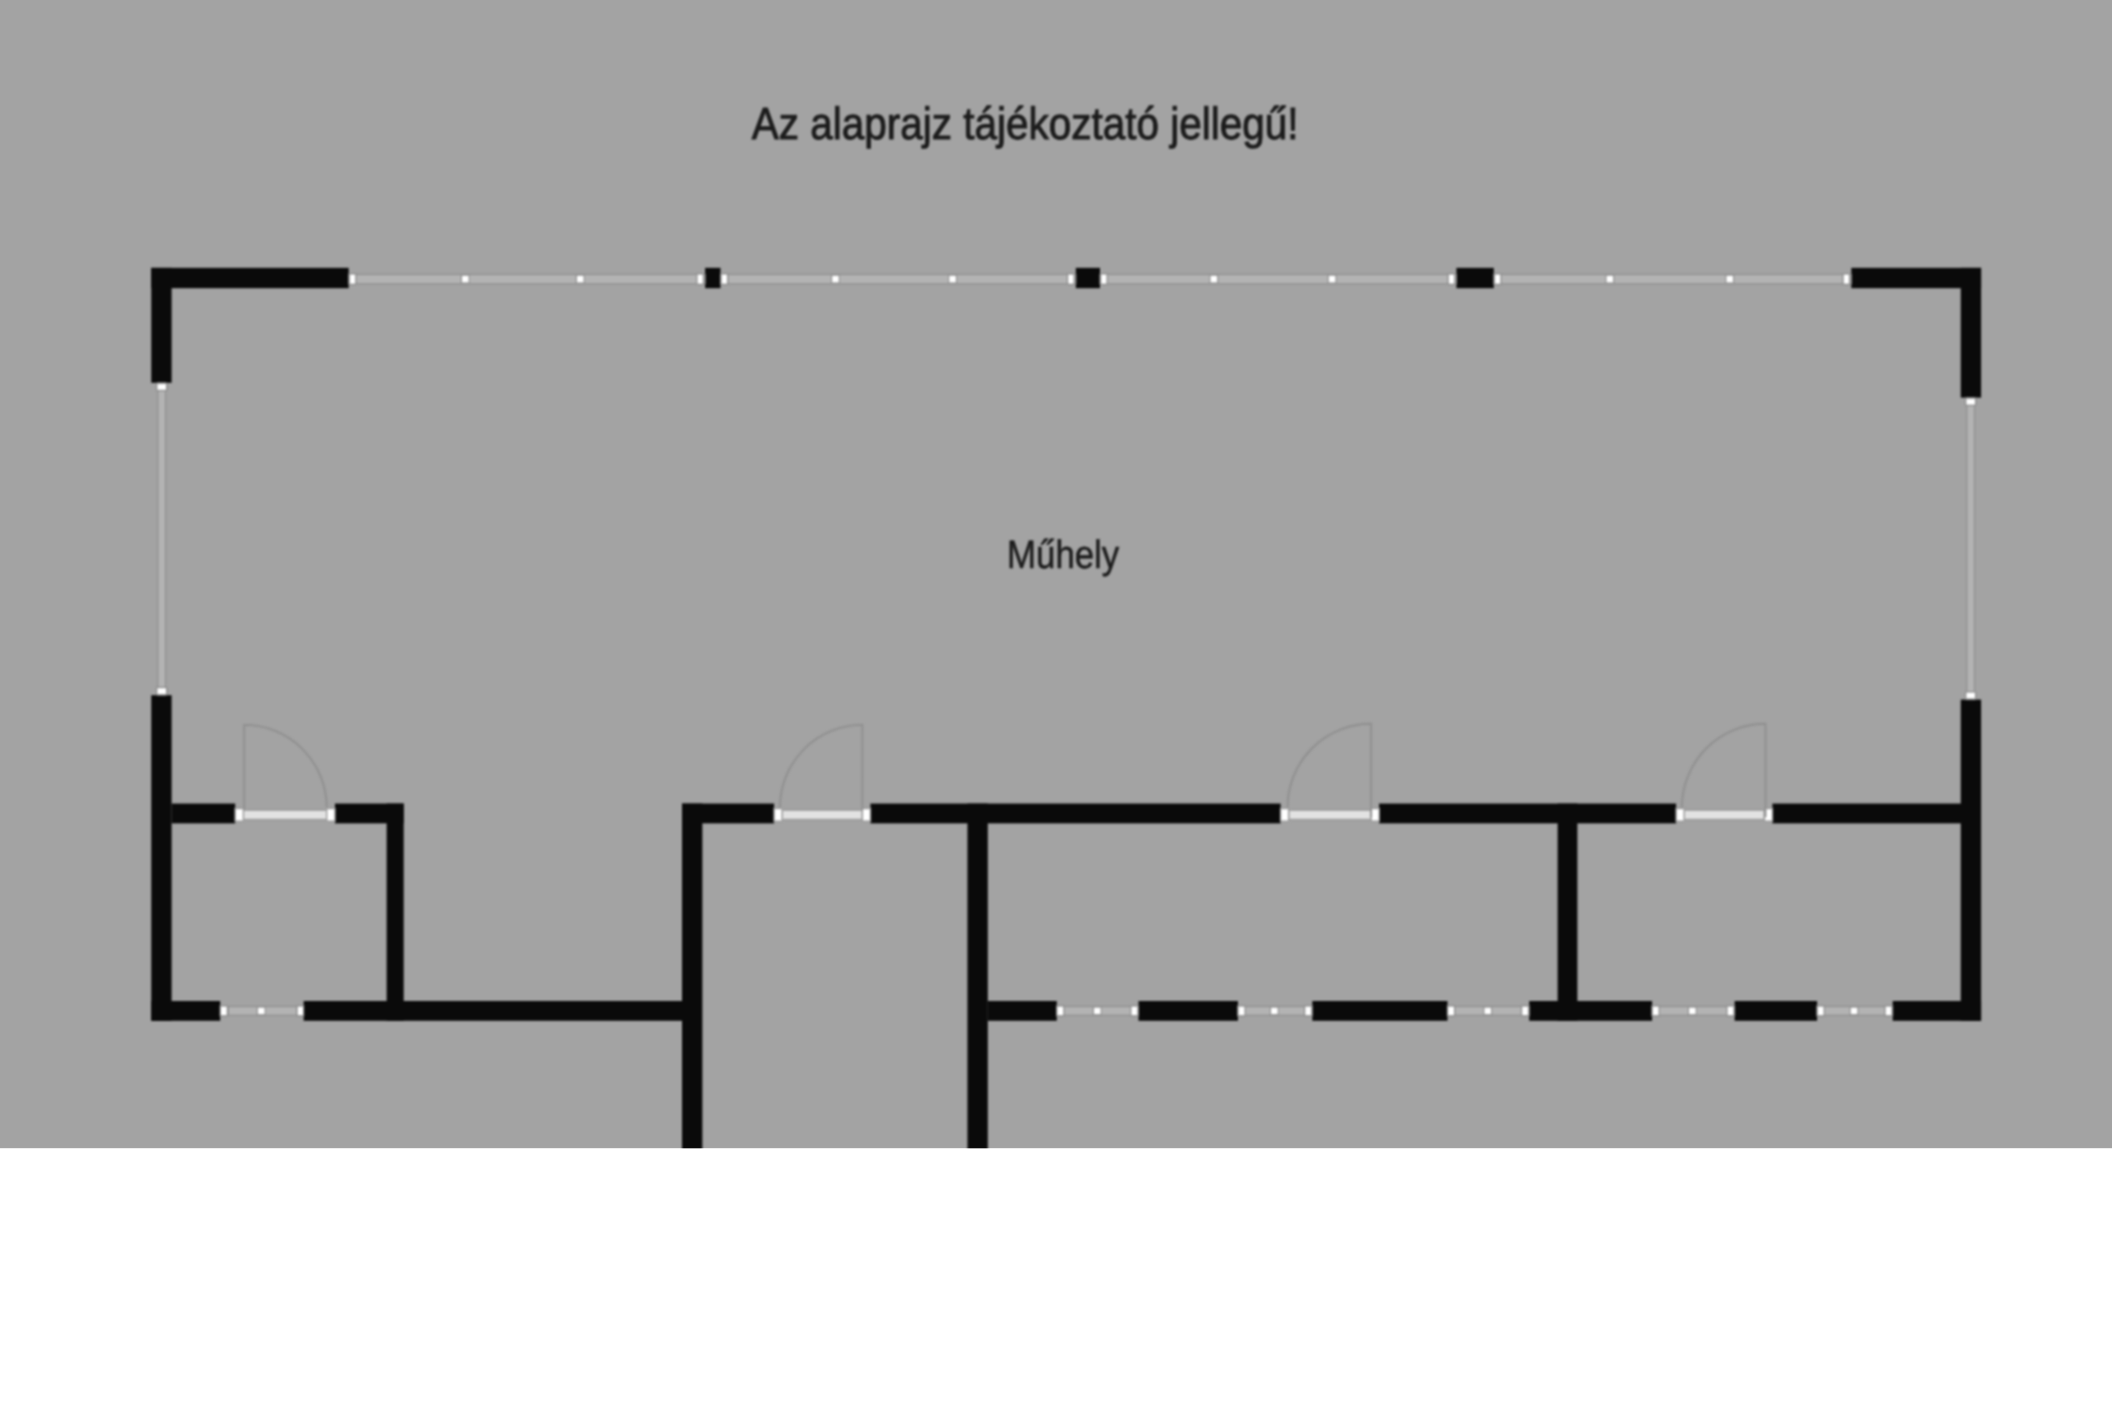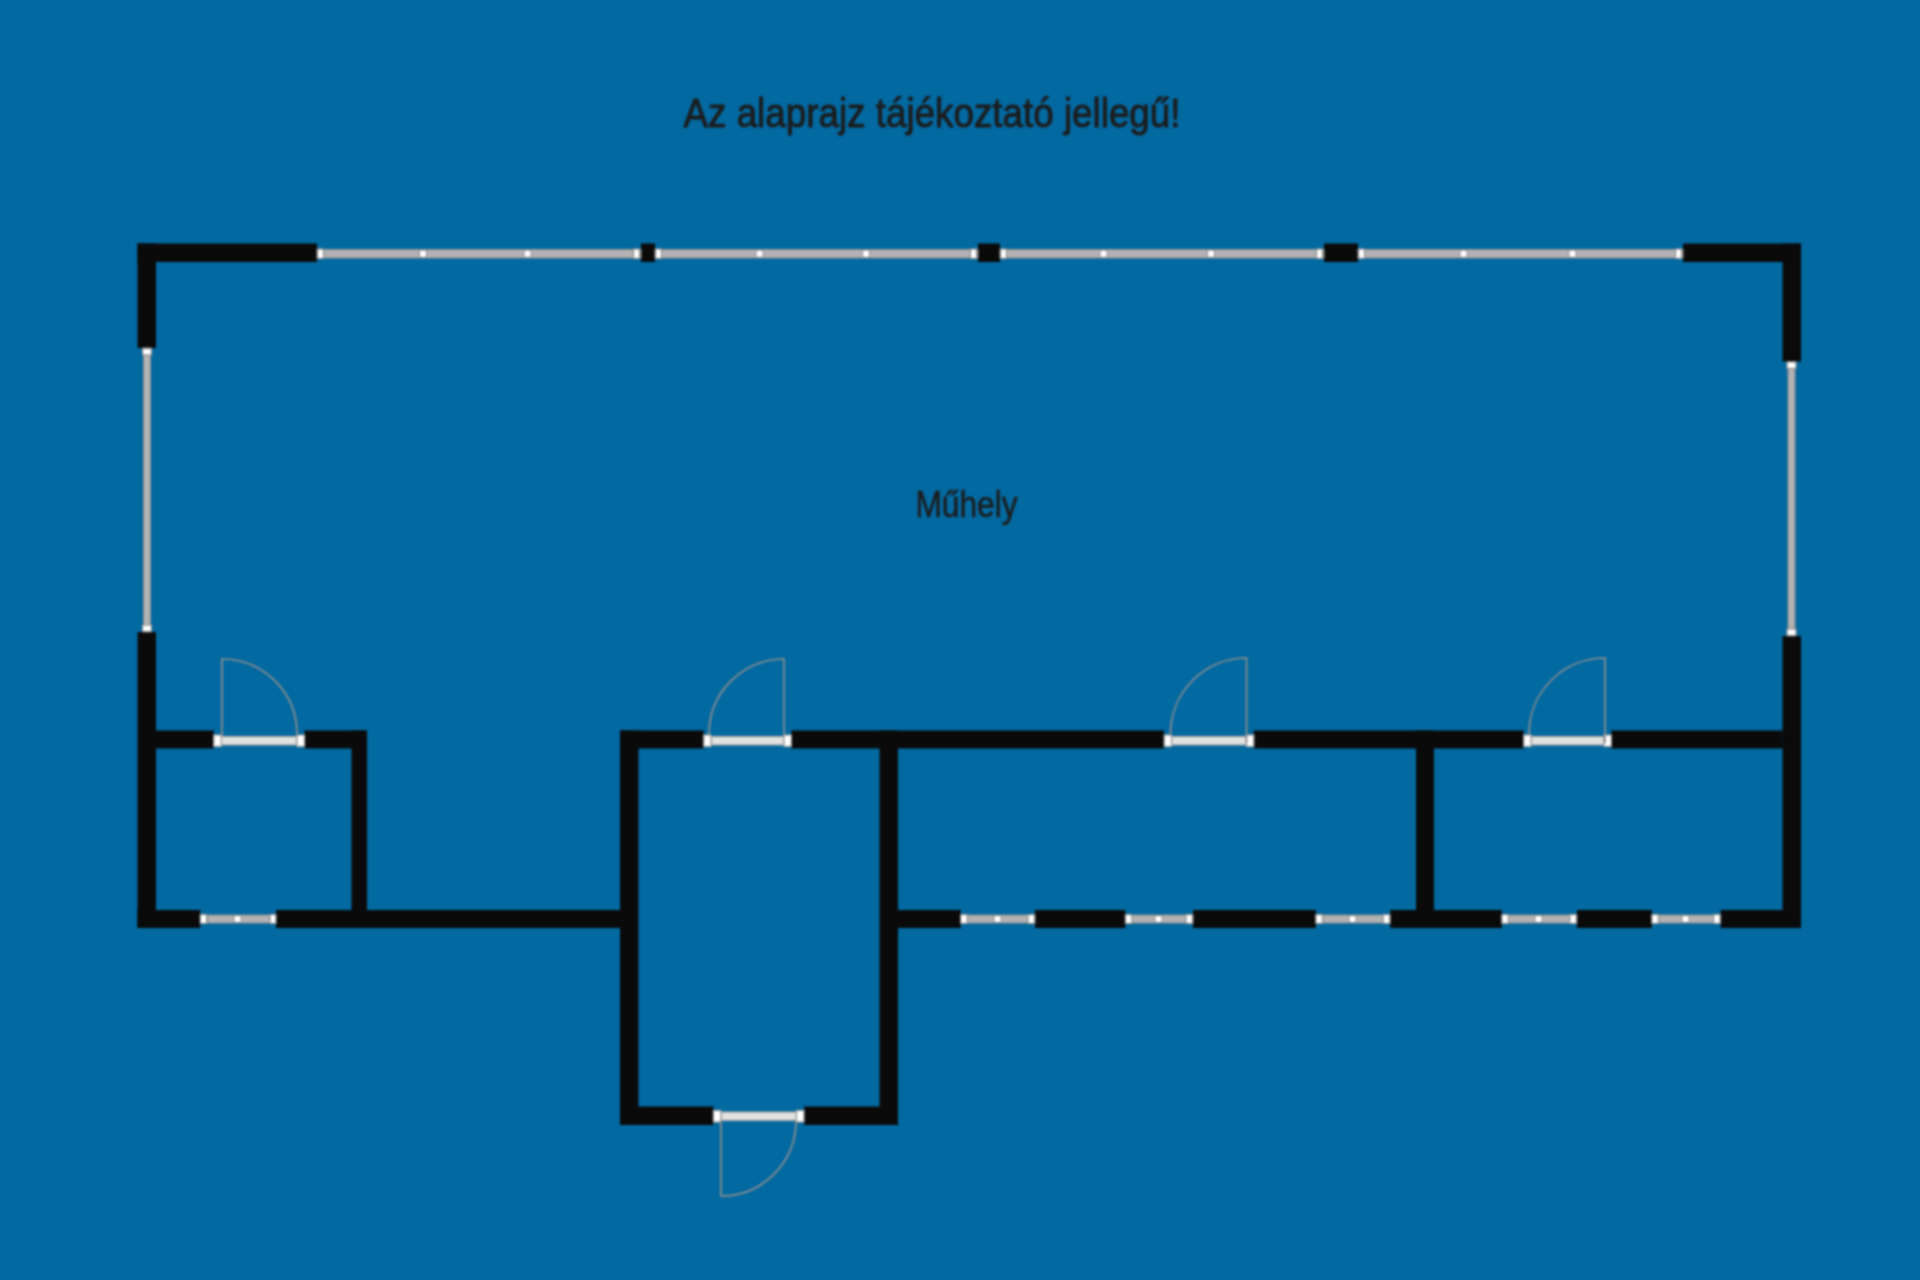--- a/index.html
+++ b/index.html
@@ -1,16 +1,16 @@
 <!DOCTYPE html>
 <html><head>
 <meta charset="utf-8">
 <style>
   html,body{margin:0;padding:0;background:#ffffff;}
-  .page{position:relative;width:1920px;height:1280px;background:#0369a1;overflow:hidden;}
+  .page{position:relative;width:1920px;height:1044px;background:#a3a3a3;overflow:hidden;}
   svg{display:block;}
   text{font-family:"Liberation Sans", sans-serif;fill:#1c1c1c;}
 </style>
 </head>
 <body>
 <div class="page">
 <svg width="1920" height="1280" viewBox="0 0 1920 1280" xmlns="http://www.w3.org/2000/svg">
 <g style="filter:blur(0.8px)">
 
 <text x="932" y="126.5" font-size="41" text-anchor="middle" textLength="497" lengthAdjust="spacingAndGlyphs" stroke="#1c1c1c" stroke-width="0.9">Az alaprajz tájékoztató jellegű!</text>

